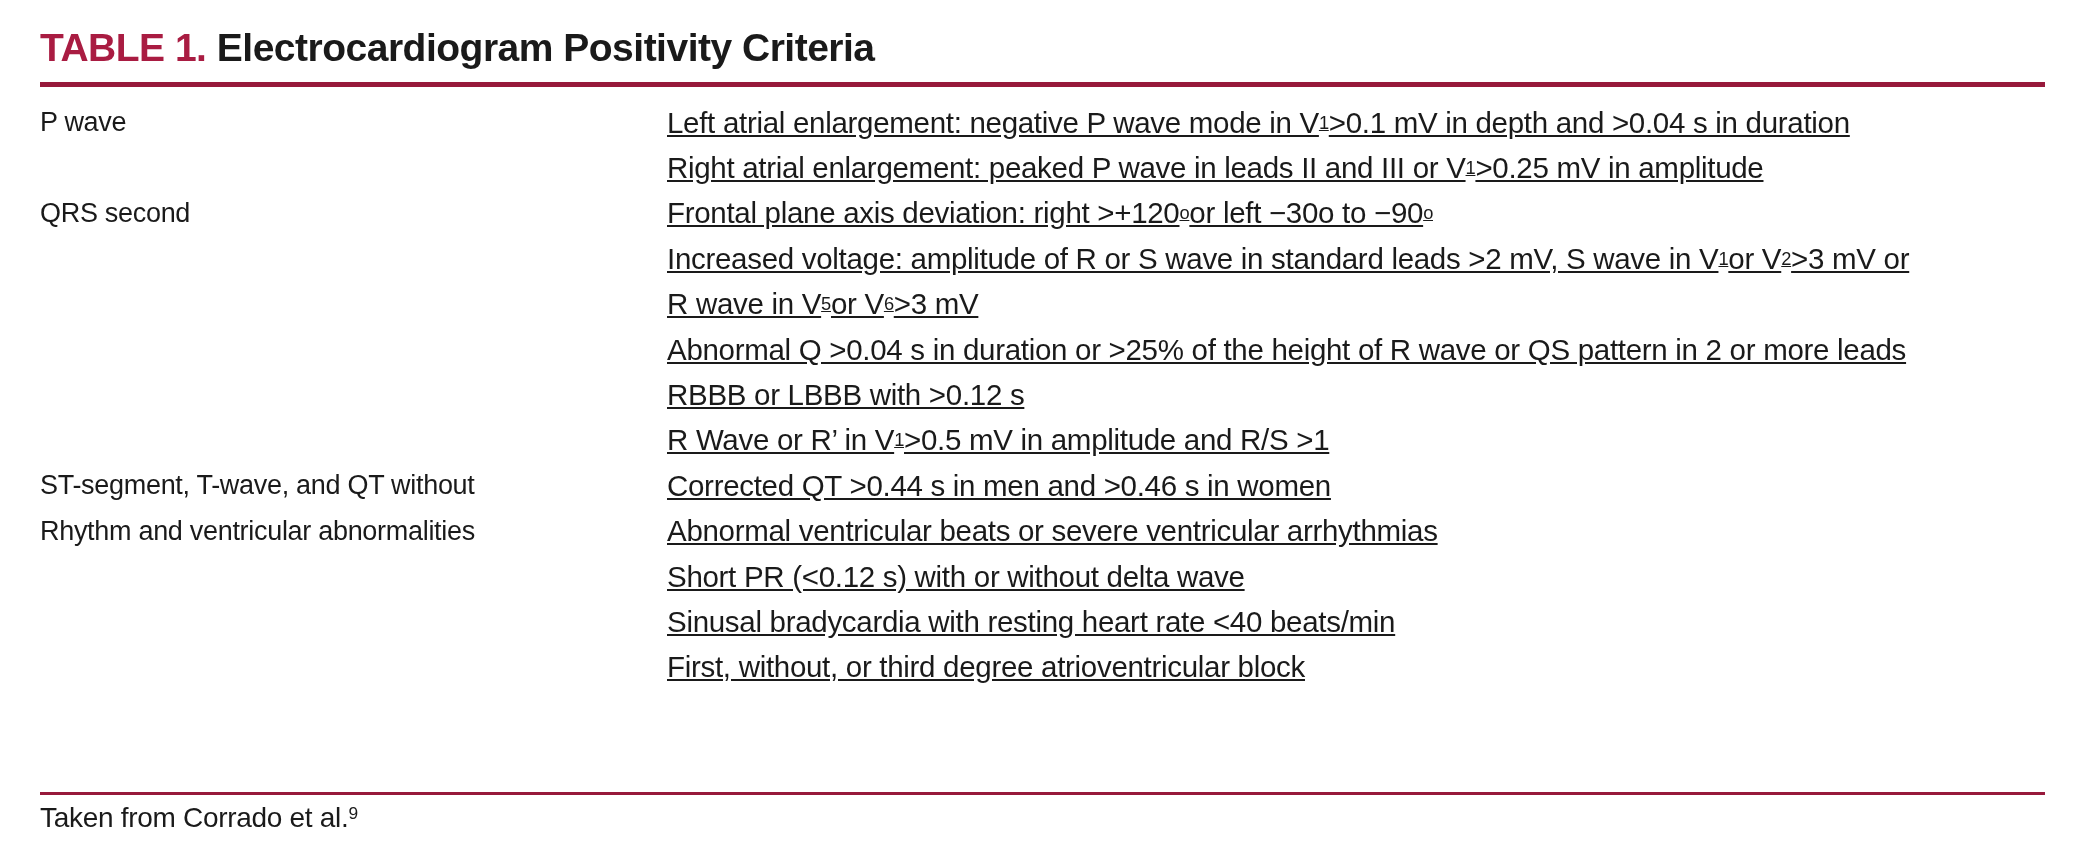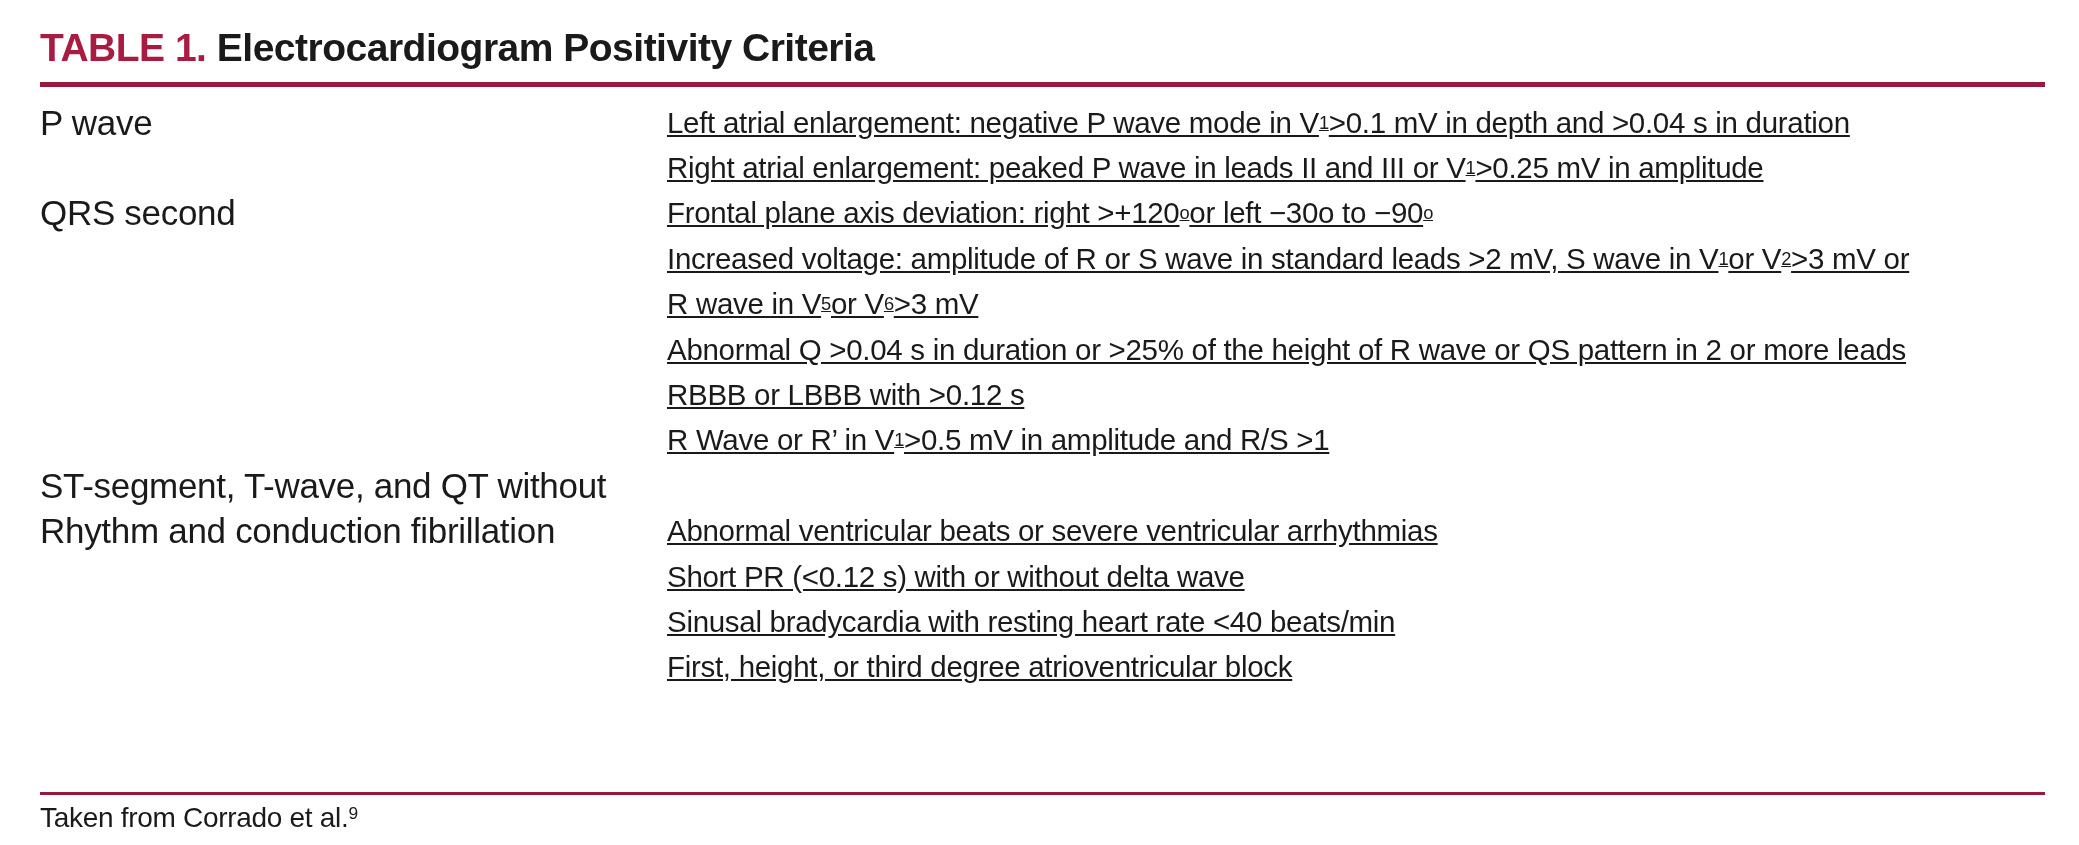--- a/index.html
+++ b/index.html
@@ -31,21 +31,21 @@
     background:var(--rule);
   }
   .ecg-table{
     position:absolute;left:40px;top:100px;
     width:2005px;
   }
   .group{display:flex;align-items:flex-start;}
   .param{
     flex:0 0 627px;width:627px;
     height:45.4px;display:flex;align-items:center;
-    font-size:35px;letter-spacing:-0.3px;
+    font-size:27px;letter-spacing:-0.3px;
     white-space:nowrap;
   }
   .lines{flex:1;min-width:0;}
   .line{
     height:45.4px;display:flex;align-items:center;
     font-size:29.5px;letter-spacing:-0.3px;
     white-space:nowrap;
     text-decoration:underline;
   }
   sub{font-size:0.62em;vertical-align:-0.22em;line-height:0;}
@@ -91,30 +91,31 @@
         <div class="line">R wave in V<sub>5</sub> or V<sub>6</sub> &gt;3 mV</div>
         <div class="line">Abnormal Q &gt;0.04 s in duration or &gt;25% of the height of R wave or QS pattern in 2 or more leads</div>
         <div class="line">RBBB or LBBB with &gt;0.12 s</div>
         <div class="line">R Wave or R’ in V<sub>1</sub> &gt;0.5 mV in amplitude and R/S &gt;1</div>
       </div>
     </div>
 
     <div class="group">
       <div class="param">ST-segment, T-wave, and QT without</div>
       <div class="lines">
+        <div class="line">Corrected QT &gt;0.44 s in men and &gt;0.46 s in women</div>
       </div>
     </div>
 
     <div class="group">
-      <div class="param">Rhythm and conduction fibrillation</div>
+      <div class="param">Rhythm and ventricular abnormalities</div>
       <div class="lines">
         <div class="line">Abnormal ventricular beats or severe ventricular arrhythmias</div>
         <div class="line">Short PR (&lt;0.12 s) with or without delta wave</div>
         <div class="line">Sinusal bradycardia with resting heart rate &lt;40 beats/min</div>
-        <div class="line">First, height, or third degree atrioventricular block</div>
+        <div class="line">First, without, or third degree atrioventricular block</div>
       </div>
     </div>
 
   </div>
 
   <div class="rule-bottom"></div>
 
   <div class="source-note">Taken from Corrado et al.<sup>9</sup></div>
 
 </div>

